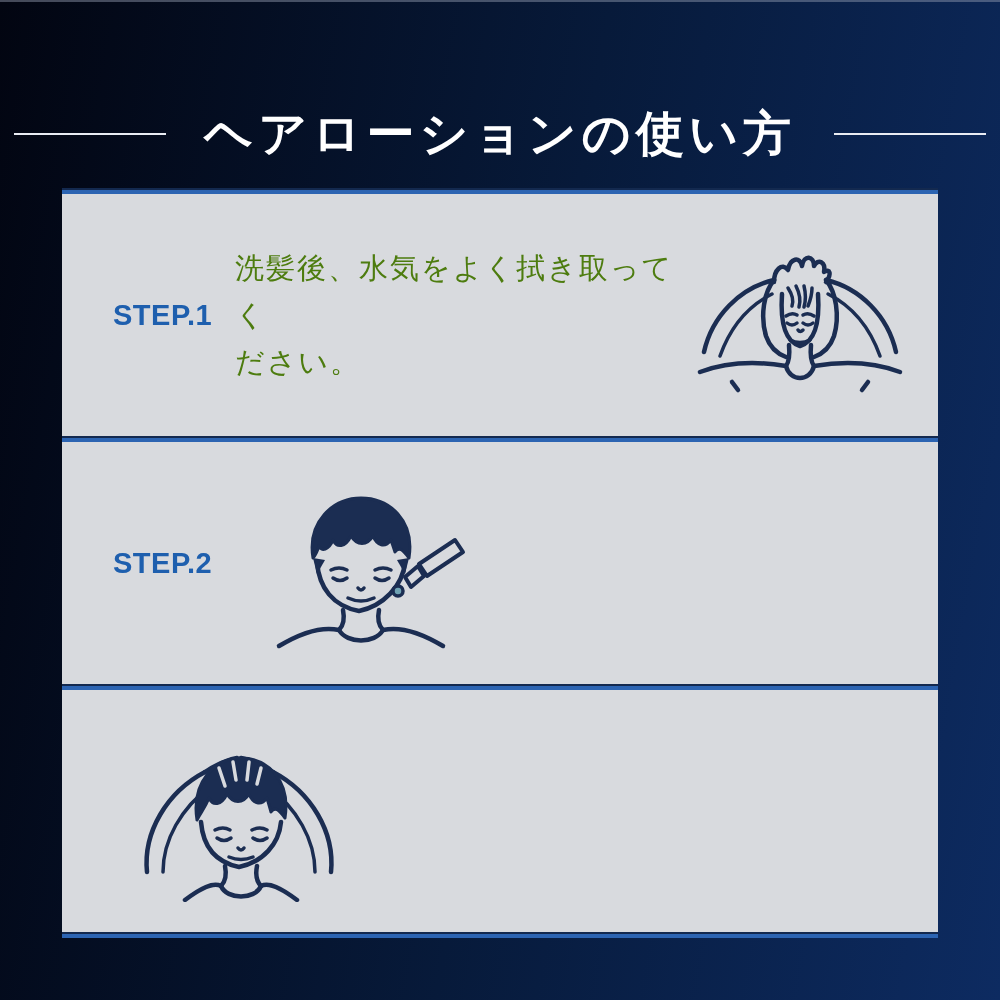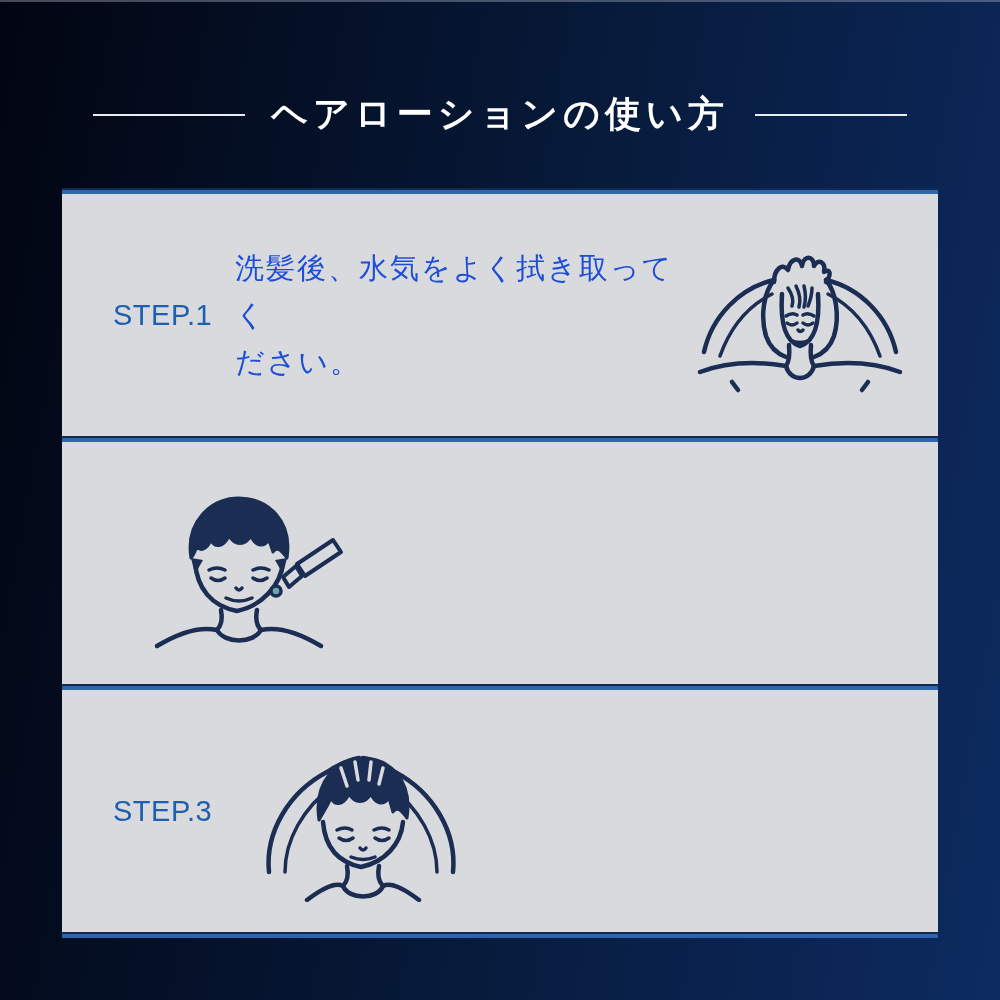--- a/index.html
+++ b/index.html
@@ -4,29 +4,29 @@
 <style>
   html,body{margin:0;padding:0;background:#000;}
   .canvas{
     position:relative;width:1000px;height:1000px;overflow:hidden;
     background:linear-gradient(100deg,#020511 0%,#071a3a 52%,#0d2b61 100%);
     font-family:"Liberation Sans","DejaVu Sans",sans-serif;
   }
   .top-edge{position:absolute;top:0;left:0;right:0;height:2px;background:rgba(150,160,180,.45);}
   .title-row{position:absolute;top:90px;left:0;width:100%;display:flex;align-items:center;justify-content:center;gap:26px;}
   .title-rule{width:152px;height:2px;background:#e9ecf3;flex:none;}
-  .page-title{margin:0;font-size:36px;font-weight:700;color:#ffffff;letter-spacing:5px;white-space:nowrap;}
+  .page-title{margin:12px;font-size:48px;font-weight:700;color:#ffffff;letter-spacing:5px;white-space:nowrap;}
   .card{
     position:absolute;left:62px;top:188px;width:876px;height:750px;
     background:#d8dade;display:flex;flex-direction:column;
   }
   .blue-line{flex:none;height:6px;background:linear-gradient(to bottom,#13294f 0,#13294f 2px,#2c64b2 2px,#2c64b2 100%);}
   .step{flex:1;display:flex;align-items:center;padding-left:51px;min-height:0;}
-  .step-label{flex:none;width:122px;font-size:29px;font-weight:400;color:#1e5fae;letter-spacing:.5px;}
-  .step-text{flex:1;font-size:29px;line-height:47px;color:#1d4ed8;letter-spacing:2px;white-space:pre-line;}
+  .step-label{flex:none;width:122px;font-size:29px;font-weight:700;color:#1e5fae;letter-spacing:.5px;}
+  .step-text{flex:1;font-size:29px;line-height:47px;color:#4d7c0f;letter-spacing:2px;white-space:pre-line;}
   .illo{flex:none;width:252px;margin-right:12px;display:flex;align-items:center;justify-content:center;}
   svg{display:block;}
 </style>
 </head>
 <body>
 
 <div class="canvas">
   <div class="top-edge"></div>
 
   <div class="title-row">
@@ -81,20 +81,21 @@
             <path d="M40,152 L46,160"></path>
             <path d="M176,152 L170,160"></path>
           </g>
         </svg>
       </div>
     </section>
 
     <div class="blue-line"></div>
 
     <section class="step">
+      <div class="step-label">STEP.2</div>
       <div class="illo">
         <svg width="212" height="178" viewBox="0 0 212 178">
 
           <path d="M58,84 C52,48 78,24 106,24 C134,24 160,46 154,84 C148,76 144,72 140,78 L136,66 C130,74 122,72 118,62 C112,72 102,72 96,62 C90,74 82,74 78,66 C74,76 66,78 64,72 C62,78 60,82 58,84 Z" fill="#1b2d52" stroke="#1b2d52" stroke-width="3" stroke-linejoin="round"></path>
           <path d="M58,84 L62,100 L70,86 Z" fill="#1b2d52"></path>
           <path d="M154,84 L150,100 L142,86 Z" fill="#1b2d52"></path>
           <g fill="none" stroke="#1b2d52" stroke-width="4.5" stroke-linecap="round" stroke-linejoin="round">
 
             <path d="M62,88 C64,114 78,132 104,137 C128,132 148,112 150,88"></path>
             <g stroke-width="3.5">
@@ -118,21 +119,20 @@
             <polygon points="156,113 150,103 163,92 169,102" fill="#d8dade"></polygon>
             <circle cx="143" cy="117" r="5" fill="#6fa3b4" stroke-width="3.5"></circle>
           </g>
         </svg>
       </div>
     </section>
 
     <div class="blue-line"></div>
 
     <section class="step">
-      <div class="step-label">STEP.3</div>
       <div class="illo">
         <svg width="212" height="182" viewBox="0 0 212 182">
           <g fill="none" stroke="#1b2d52" stroke-width="4.5" stroke-linecap="round" stroke-linejoin="round">
 
             <path d="M14,152 C10,112 34,72 72,52"></path>
             <path d="M198,152 C202,112 178,72 140,52"></path>
             <path d="M30,152 C30,120 48,88 78,66" stroke-width="3.5"></path>
             <path d="M182,152 C182,120 164,88 134,66" stroke-width="3.5"></path>
 
             <path d="M72,52 C84,44 94,40 104,38"></path>

